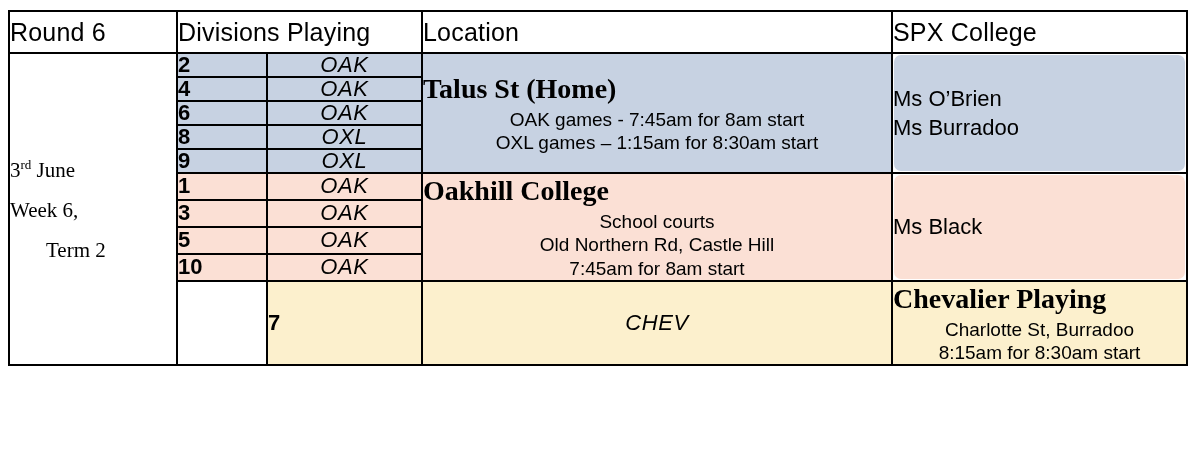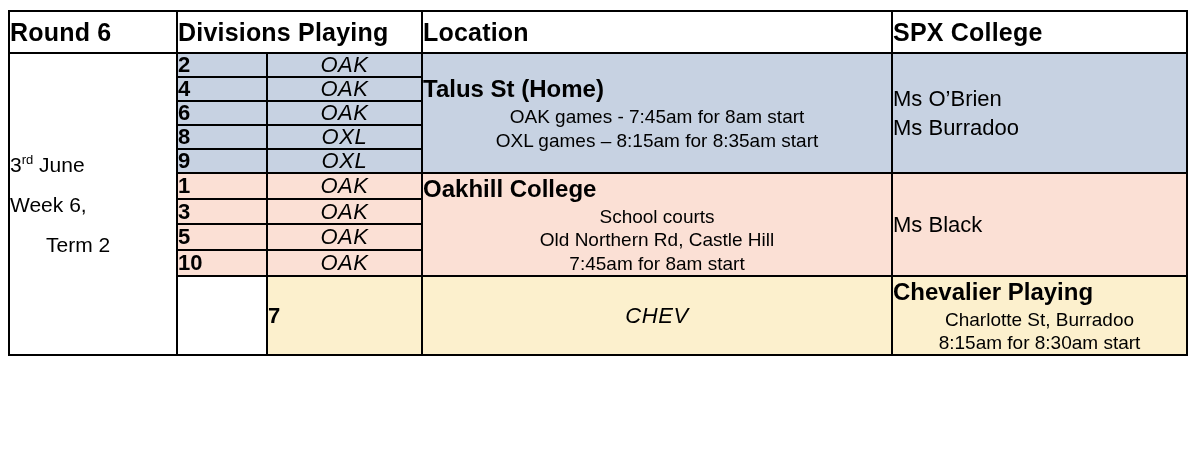--- a/index.html
+++ b/index.html
@@ -33,38 +33,39 @@
     border: 2px solid #000000;
     padding: 0;
     vertical-align: middle;
     background-clip: padding-box;
   }
 
   
   .hdr-cell {
     height: 40px;
     font-size: 25px;
-    font-weight: bold;
+    font-weight: normal;
     letter-spacing: 0.2px;
     padding: 2px 10px 4px 10px;
     text-align: left;
     background: #ffffff;
     white-space: nowrap;
   }
 
   
   .date-cell {
     background: #ffffff;
     font-size: 21px;
     text-align: left;
     padding: 0 0 0 26px;
     line-height: 1.05;
   }
   .date-cell .line {
     margin: 0 0 18px 0;
+    font-family: Liberation Serif, serif;
   }
   .date-cell .line:last-child {
     margin-bottom: 0;
     padding-left: 36px;
   }
   .date-cell sup {
     font-size: 13px;
     vertical-align: super;
   }
 
@@ -85,35 +86,37 @@
     font-style: italic;
   }
 
   
   .loc-cell {
     padding: 4px 0 6px 14px;
     text-align: left;
     line-height: 1.22;
   }
   .loc-title {
-    font-size: 24px;
+    font-size: 28px;
     font-weight: bold;
     margin-bottom: 2px;
+    font-family: Liberation Serif, serif;
   }
   .loc-line {
     font-size: 19px;
     text-align: center;
   }
 
   
   .teach-cell {
     padding: 4px 0 6px 14px;
     text-align: left;
     font-size: 22px;
     line-height: 1.32;
+    border-radius: 9px;
   }
 
   
   .bg-blue   { background: #c7d2e2; }
   .bg-pink   { background: #fbe0d5; }
   .bg-yellow { background: #fcf0cd; }
   .bg-white  { background: #ffffff; }
 
   
   .thin-bottom { border-bottom: 1px solid #000000; }
@@ -145,21 +148,21 @@
       <td class="date-cell" rowspan="10">
         <div class="line"><span>3</span><sup>rd</sup><span> June</span></div>
         <div class="line">Week 6,</div>
         <div class="line">Term 2</div>
       </td>
       <td class="div-num bg-blue thin-bottom">2</td>
       <td class="div-code bg-blue thin-bottom code-nosep">OAK</td>
       <td class="loc-cell bg-blue" rowspan="5">
         <div class="loc-title">Talus St (Home)</div>
         <div class="loc-line">OAK games - 7:45am for 8am start</div>
-        <div class="loc-line">OXL games – 8:15am for 8:35am start</div>
+        <div class="loc-line">OXL games – 1:15am for 8:30am start</div>
       </td>
       <td class="teach-cell bg-blue" rowspan="5">
         <div>Ms O’Brien</div>
         <div>Ms Burradoo</div>
       </td>
     </tr>
     <tr>
       <td class="div-num bg-blue thin-bottom">4</td>
       <td class="div-code bg-blue thin-bottom code-nosep">OAK</td>
     </tr>

